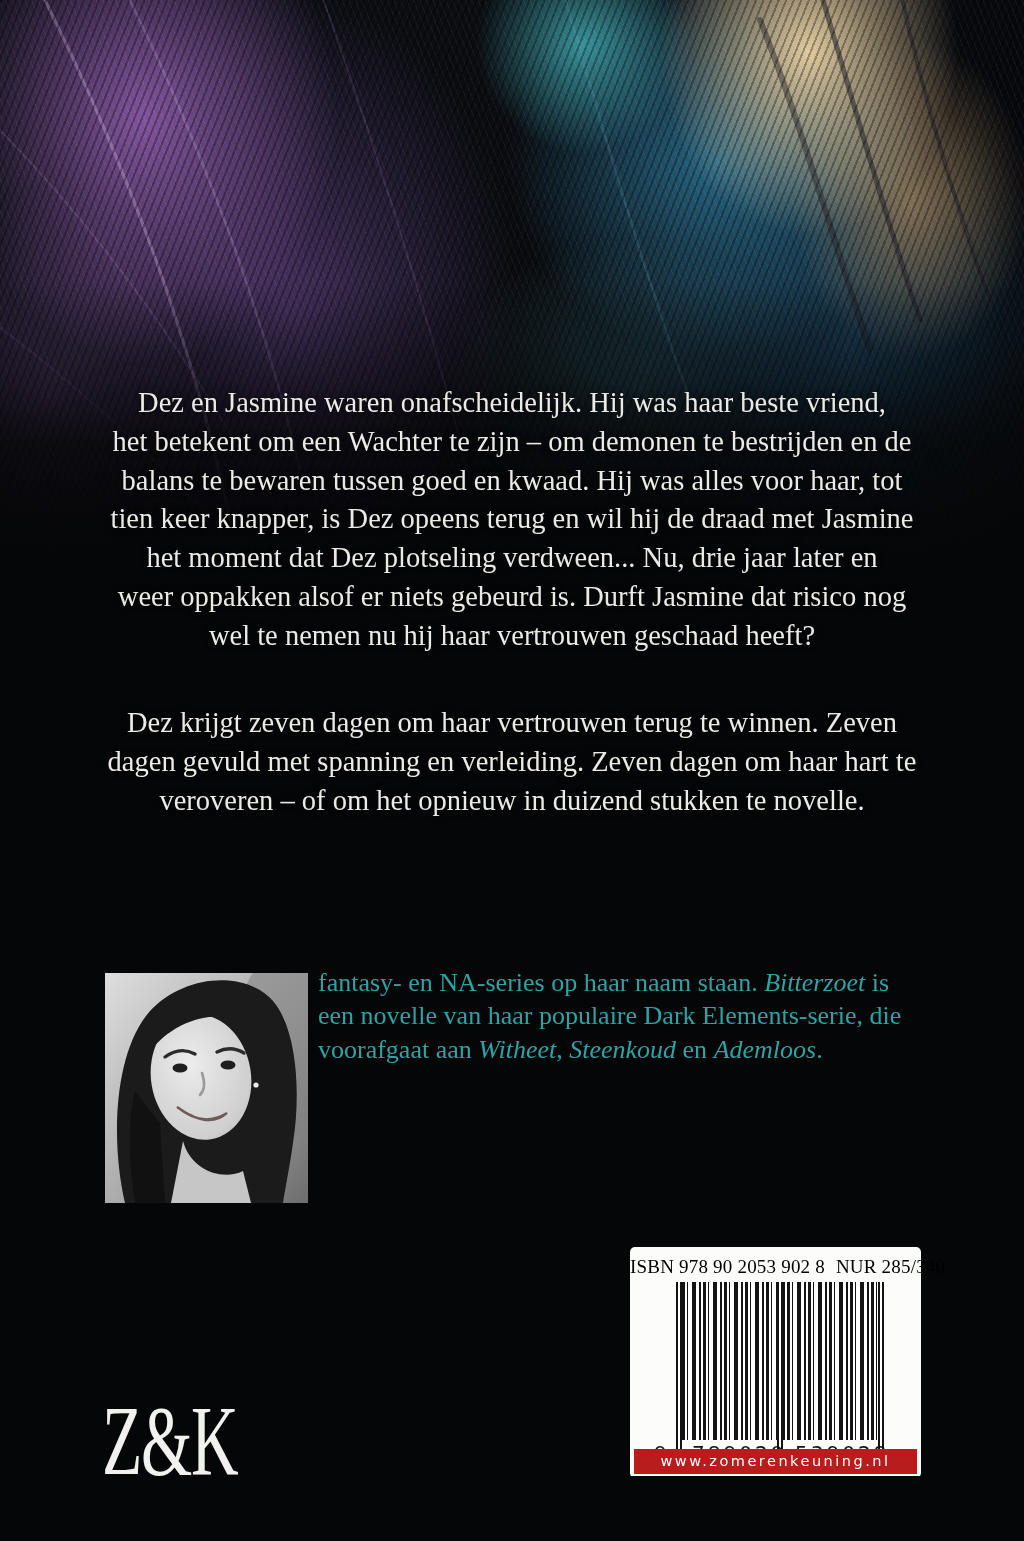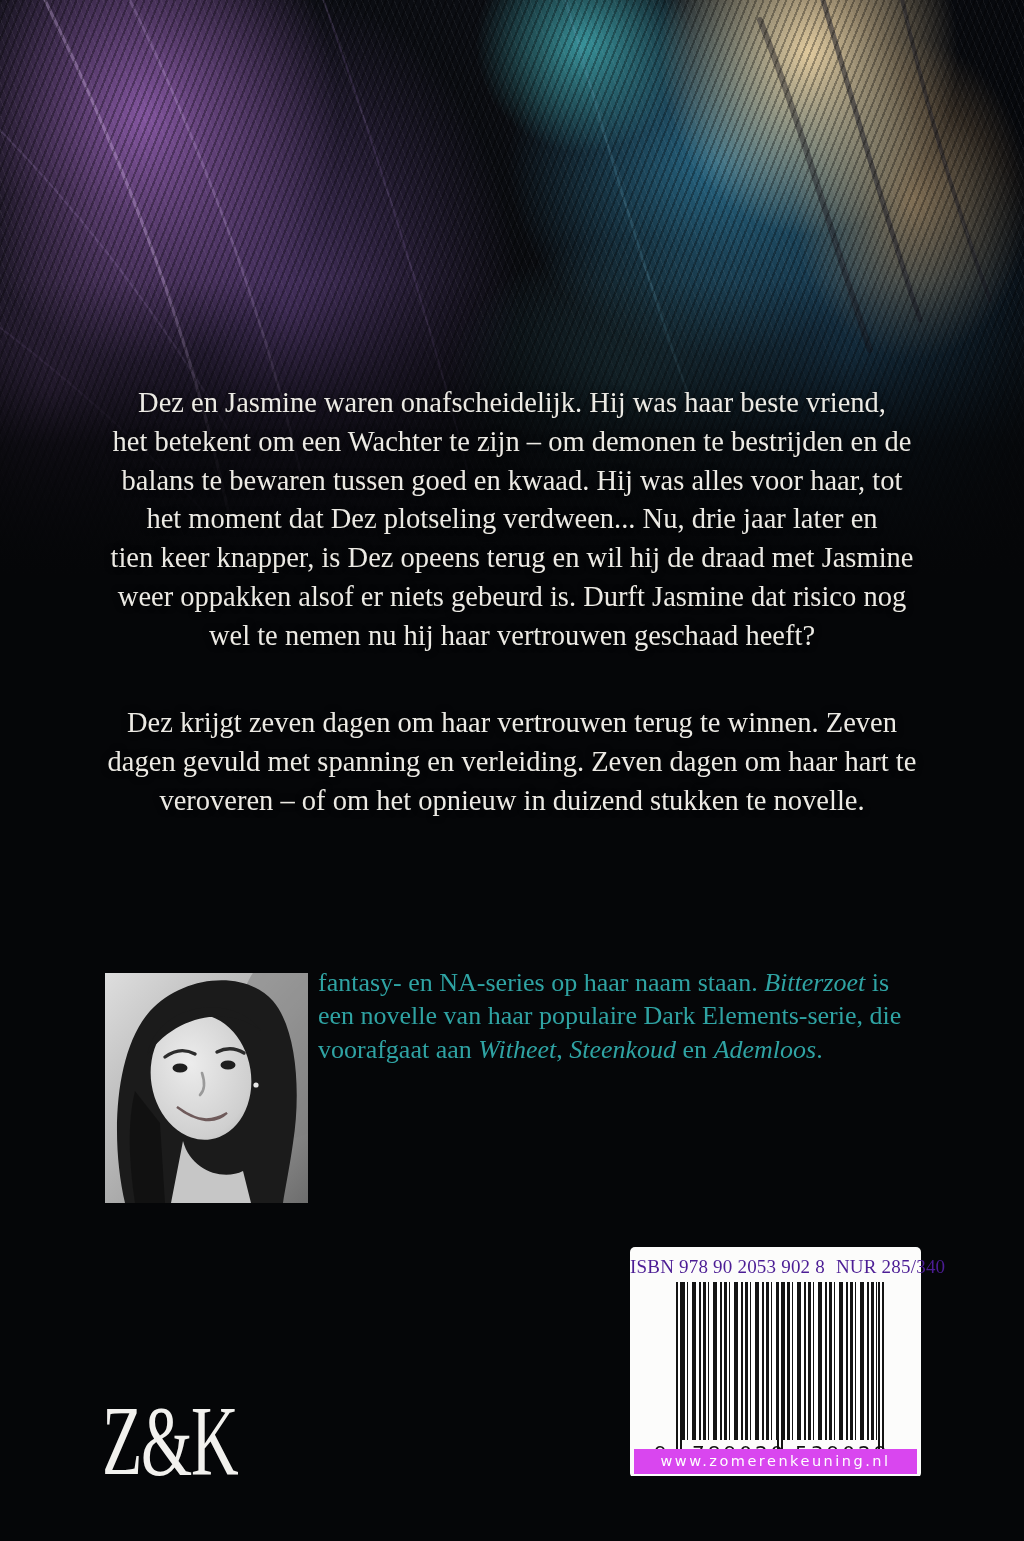--- a/index.html
+++ b/index.html
@@ -67,21 +67,21 @@
     letter-spacing:-2px; white-space:nowrap;
   }
 
   
   .barcode-box {
     position:absolute; left:630px; top:1247px; width:291px; height:231px;
     background:#fcfcfb; border-radius:5px;
   }
   .isbn-row {
     position:absolute; left:0; right:0; top:9px; text-align:right;
-    color:#4c1d95; font-size:19px; letter-spacing:0.2px;
+    color:#000000; font-size:19px; letter-spacing:0.2px;
     font-family:"Liberation Serif", serif; white-space:nowrap;
   }
   .isbn-row .nur { margin-left:11px; }
   .bars {
     position:absolute; left:48px; top:35px; width:204px; height:158px;
     background:repeating-linear-gradient(90deg,
       #141414 0 2px,  #ffffff 2px 4px,  #141414 4px 7px,  #ffffff 7px 9px,
       #141414 9px 10px, #ffffff 10px 14px, #141414 14px 18px, #ffffff 18px 21px);
   }
   .guard {
@@ -92,21 +92,21 @@
   .digits-row {
     position:absolute; top:194px; left:0; right:0; height:24px;
     color:#111; font-family:"DejaVu Sans", sans-serif; font-size:20px;
   }
   .digits-row span { position:absolute; letter-spacing:3px; }
   .digit-lead   { left:24px; }
   .digit-group1 { left:62px; }
   .digit-group2 { left:165px; }
   .site-strip {
     position:absolute; left:4px; right:4px; bottom:4px; height:25px;
-    background:#d946ef; color:#ffffff; text-align:center; line-height:25px;
+    background:#b91c1c; color:#ffffff; text-align:center; line-height:25px;
     font-family:"DejaVu Sans", sans-serif; font-size:14.5px; letter-spacing:2.5px;
   }
 </style>
 </head>
 <body>
 
 <div class="cover">
 
   <div class="hero">
     <svg viewBox="0 0 1024 740">
@@ -123,22 +123,22 @@
       </g>
     </svg>
     <div class="hero-texture"></div>
     <div class="hero-fade"></div>
   </div>
 
   <div class="synopsis synopsis-1">
     <div>Dez en Jasmine waren onafscheidelijk. Hij was haar beste vriend,</div>
     <div>het betekent om een Wachter te zijn – om demonen te bestrijden en de</div>
     <div>balans te bewaren tussen goed en kwaad. Hij was alles voor haar, tot</div>
+    <div>tien keer knapper, is Dez opeens terug en wil hij de draad met Jasmine</div>
     <div>het moment dat Dez plotseling verdween... Nu, drie jaar later en</div>
-    <div>tien keer knapper, is Dez opeens terug en wil hij de draad met Jasmine</div>
     <div>weer oppakken alsof er niets gebeurd is. Durft Jasmine dat risico nog</div>
     <div>wel te nemen nu hij haar vertrouwen geschaad heeft?</div>
   </div>
 
   <div class="synopsis synopsis-2">
     <div>Dez krijgt zeven dagen om haar vertrouwen terug te winnen. Zeven</div>
     <div>dagen gevuld met spanning en verleiding. Zeven dagen om haar hart te</div>
     <div>veroveren – of om het opnieuw in duizend stukken te novelle.</div>
   </div>
 

